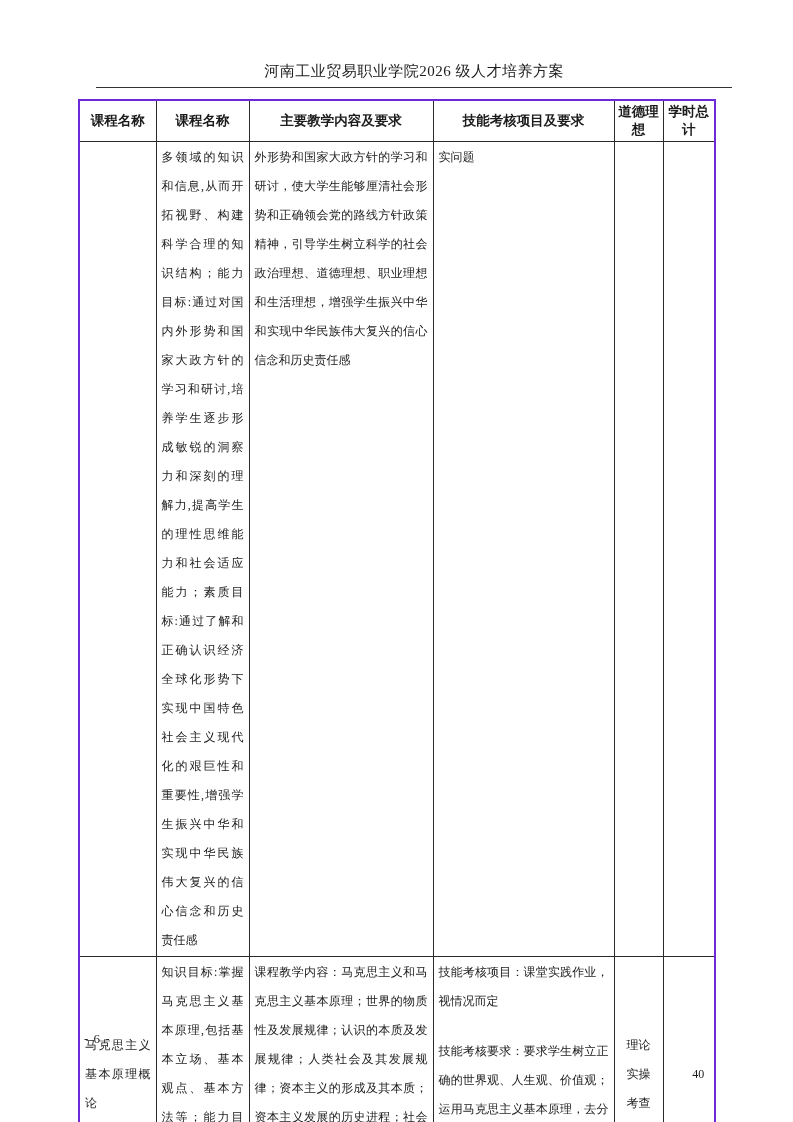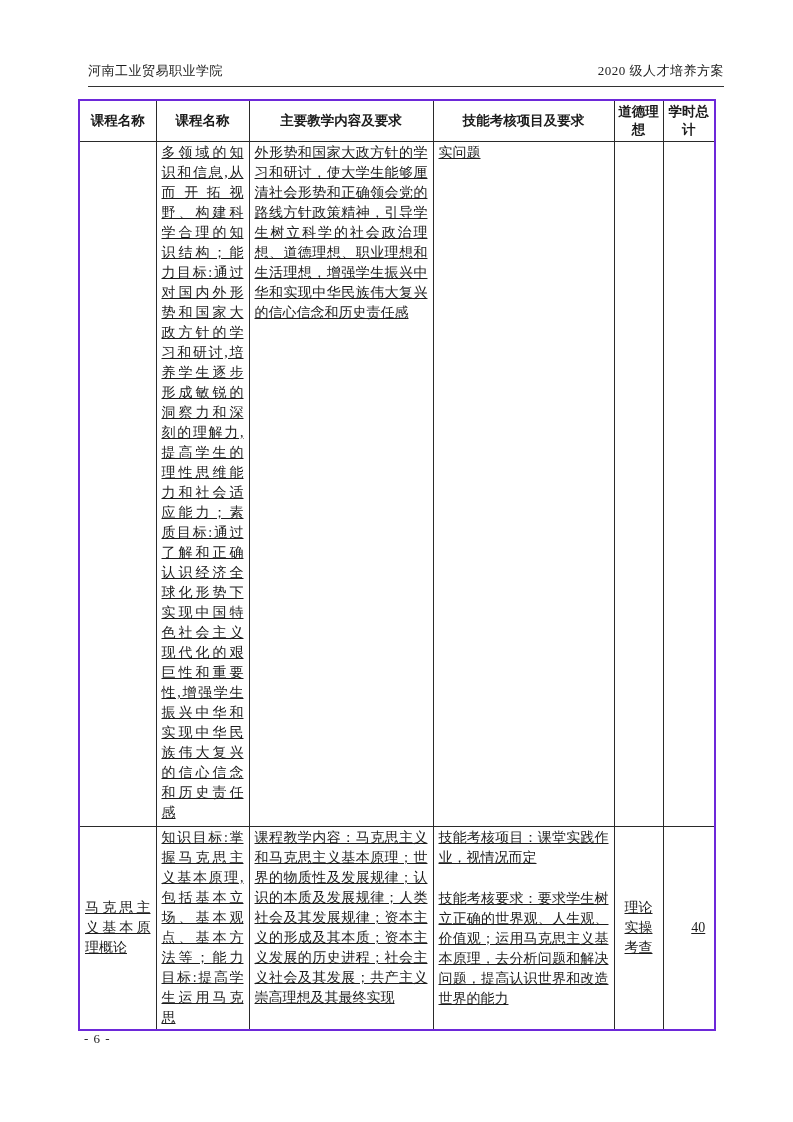--- a/index.html
+++ b/index.html
@@ -12,26 +12,26 @@
     width: 793px;
     height: 1122px;
     background: #ffffff;
     font-family: "Liberation Serif", "DejaVu Serif", serif;
     color: #1c1c1c;
     overflow: hidden;
   }
   .page-header {
     position: absolute;
     top: 62px;
-    left: 88px;
+    left: 96px;
     width: 636px;
     display: flex;
-    justify-content: space-between;
+    justify-content: center;
     align-items: flex-end;
-    font-size: 13px;
+    font-size: 15px;
     letter-spacing: 0.5px;
     padding-bottom: 6px;
     border-bottom: 1.5px solid #333333;
   }
   table.doc-table {
     position: absolute;
     top: 99px;
     left: 78px;
     width: 636px;
     border-collapse: collapse;
@@ -45,28 +45,27 @@
   .doc-table th {
     font-size: 13.5px;
     font-weight: bold;
     text-align: center;
     vertical-align: middle;
     height: 41px;
     line-height: 18px;
     padding: 2px 1px;
   }
   .doc-table td {
-    font-size: 14px;
-    line-height: 20px;
+    font-size: 12px;
+    line-height: 29px;
     padding: 1px 5px;
     vertical-align: top;
     text-align: justify;
     text-justify: inter-character;
     word-break: break-all;
-    text-decoration: underline;
   }
   tr.row-continuation { height: 685px; }
   tr.row-marx        { height: 189px; }
   td.center-v { vertical-align: middle; }
   td.method-cell {
     text-align: center;
     white-space: pre-line;
     padding: 1px 2px;
     word-break: keep-all;
   }
@@ -85,21 +84,21 @@
     letter-spacing: 1px;
   }
 </style>
 </head>
 <body>
 
 <div class="page">
 
   <div class="page-header">
     <span>河南工业贸易职业学院</span>
-    <span>2020 级人才培养方案</span>
+    <span>2026 级人才培养方案</span>
   </div>
 
   <table class="doc-table">
     <colgroup>
       <col style="width:77px">
       <col style="width:93px">
       <col style="width:184px">
       <col style="width:181px">
       <col style="width:49px">
       <col style="width:52px">

